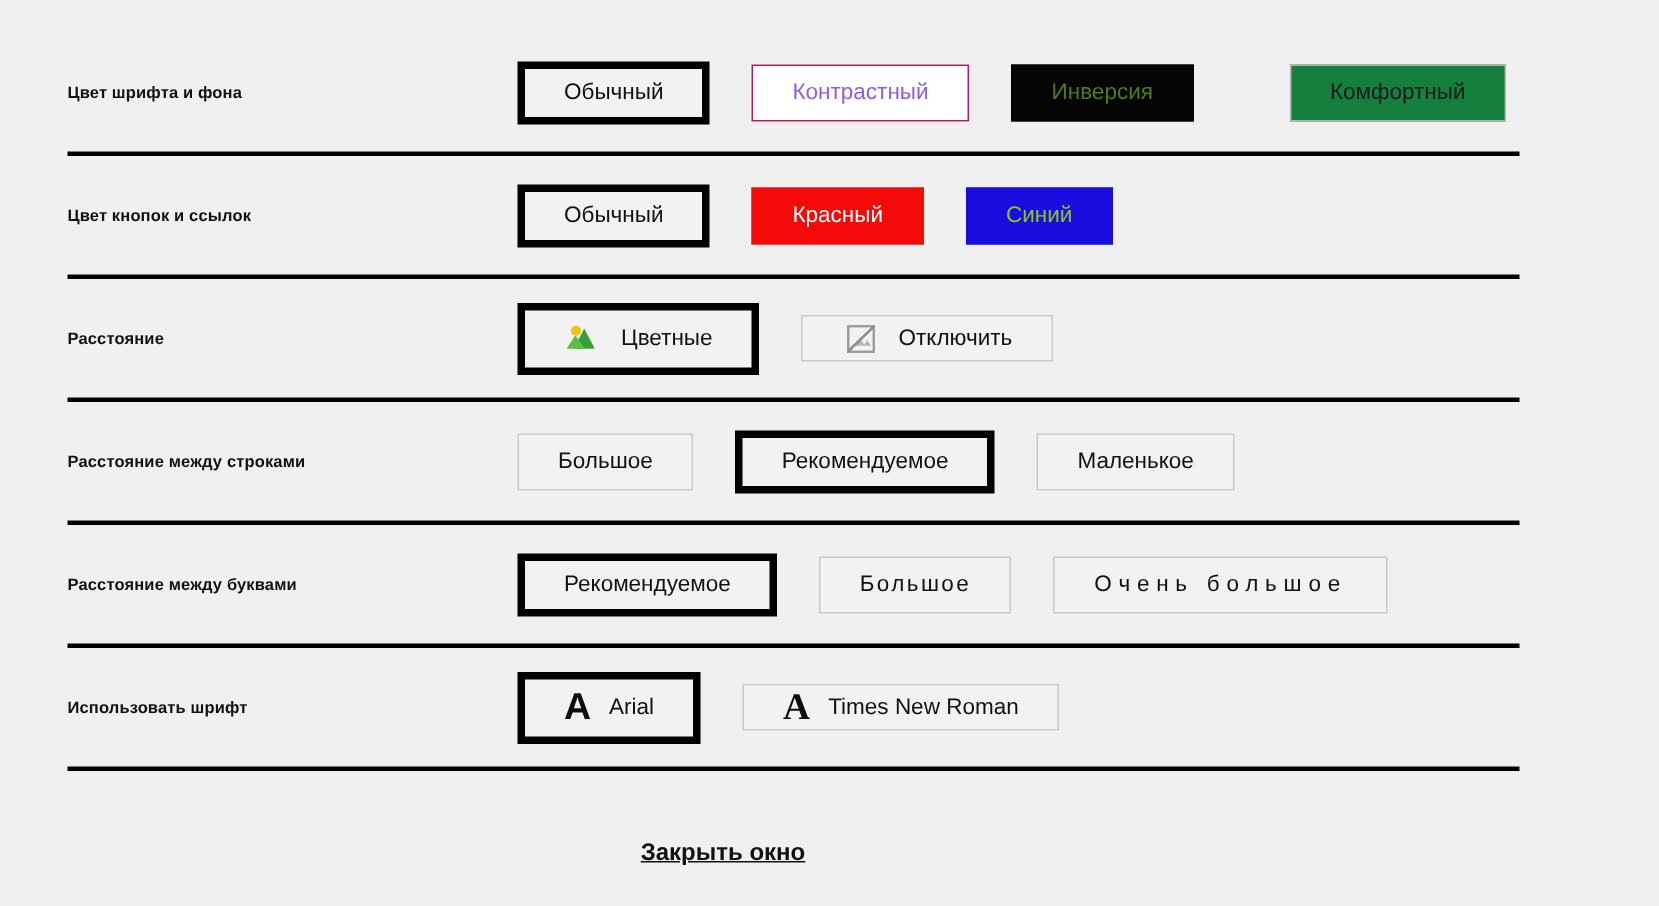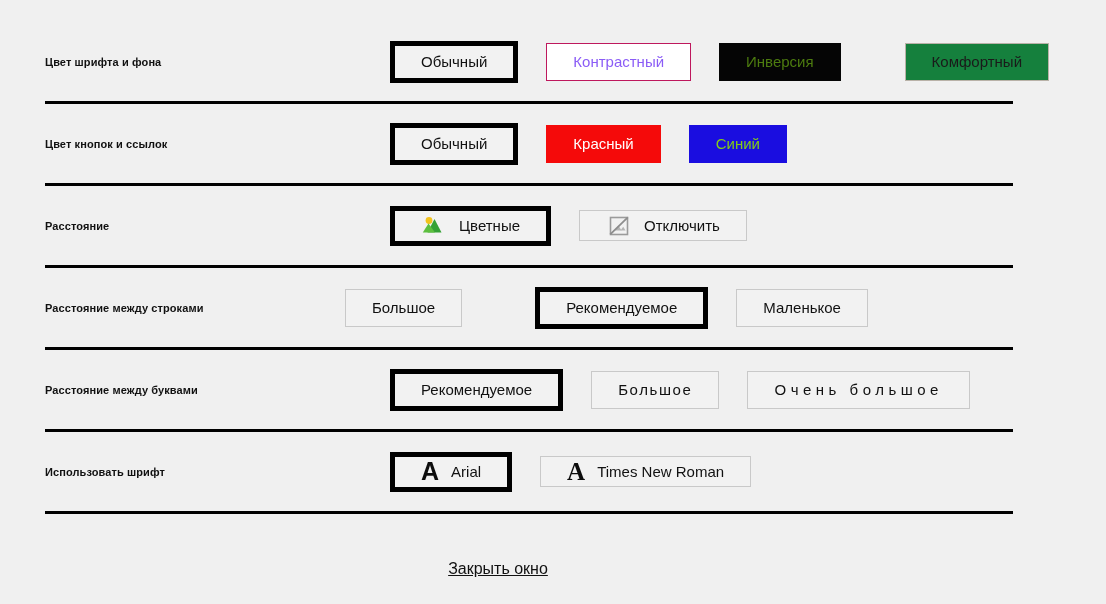--- a/index.html
+++ b/index.html
@@ -65,21 +65,20 @@
     color: #111;
     cursor: pointer;
     white-space: nowrap;
     user-select: none;
   }
   .opt.selected {
     border: 5px solid #000;
     padding: 0 14px;
     height: 42px;
     background: #f2f2f2;
-    margin-left: 45px;
   }
   
   .opt.variant-contrast {
     background: #ffffff;
     border: 1px solid #be185d;
     color: #8b5cf6;
   }
   .opt.variant-inverse {
     background: #050505;
     border: 1px solid #050505;
@@ -98,43 +97,44 @@
   }
   .opt.variant-blue {
     background: #1a0de0;
     border: 1px solid #1a0de0;
     color: #84cc16;
   }
   .opt.wide-pad { padding-left: 26px; padding-right: 26px; }
   .opt.ls-med { letter-spacing: 1.6px; }
   .opt.ls-big { letter-spacing: 4.5px; }
   .opt.tall { height: 31px; }
-  .opt.tall.selected { height: 40px; }
+  .opt.tall.selected { height: 48px; }
   .glyph-a {
     font-size: 25px;
     line-height: 1;
     font-weight: normal;
     color: #0d0d0d;
   }
   .glyph-a.serif { font-family: "Liberation Serif", serif; font-weight: bold; }
   .glyph-a.sans { font-family: "Liberation Sans", sans-serif; font-weight: bold; }
   .icon-box {
     display: inline-flex;
     align-items: center;
     justify-content: center;
     width: 26px;
     height: 24px;
     flex: 0 0 auto;
   }
   .footer {
     position: absolute;
-    left: 16px;
+    left: 0;
     top: 560px;
     width: 964px;
     text-align: center;
+    font-weight: bold;
   }
   .close-link {
     font-size: 16px;
     color: #111;
     text-decoration: underline;
     cursor: pointer;
   }
 </style>
 </head>
 <body>

